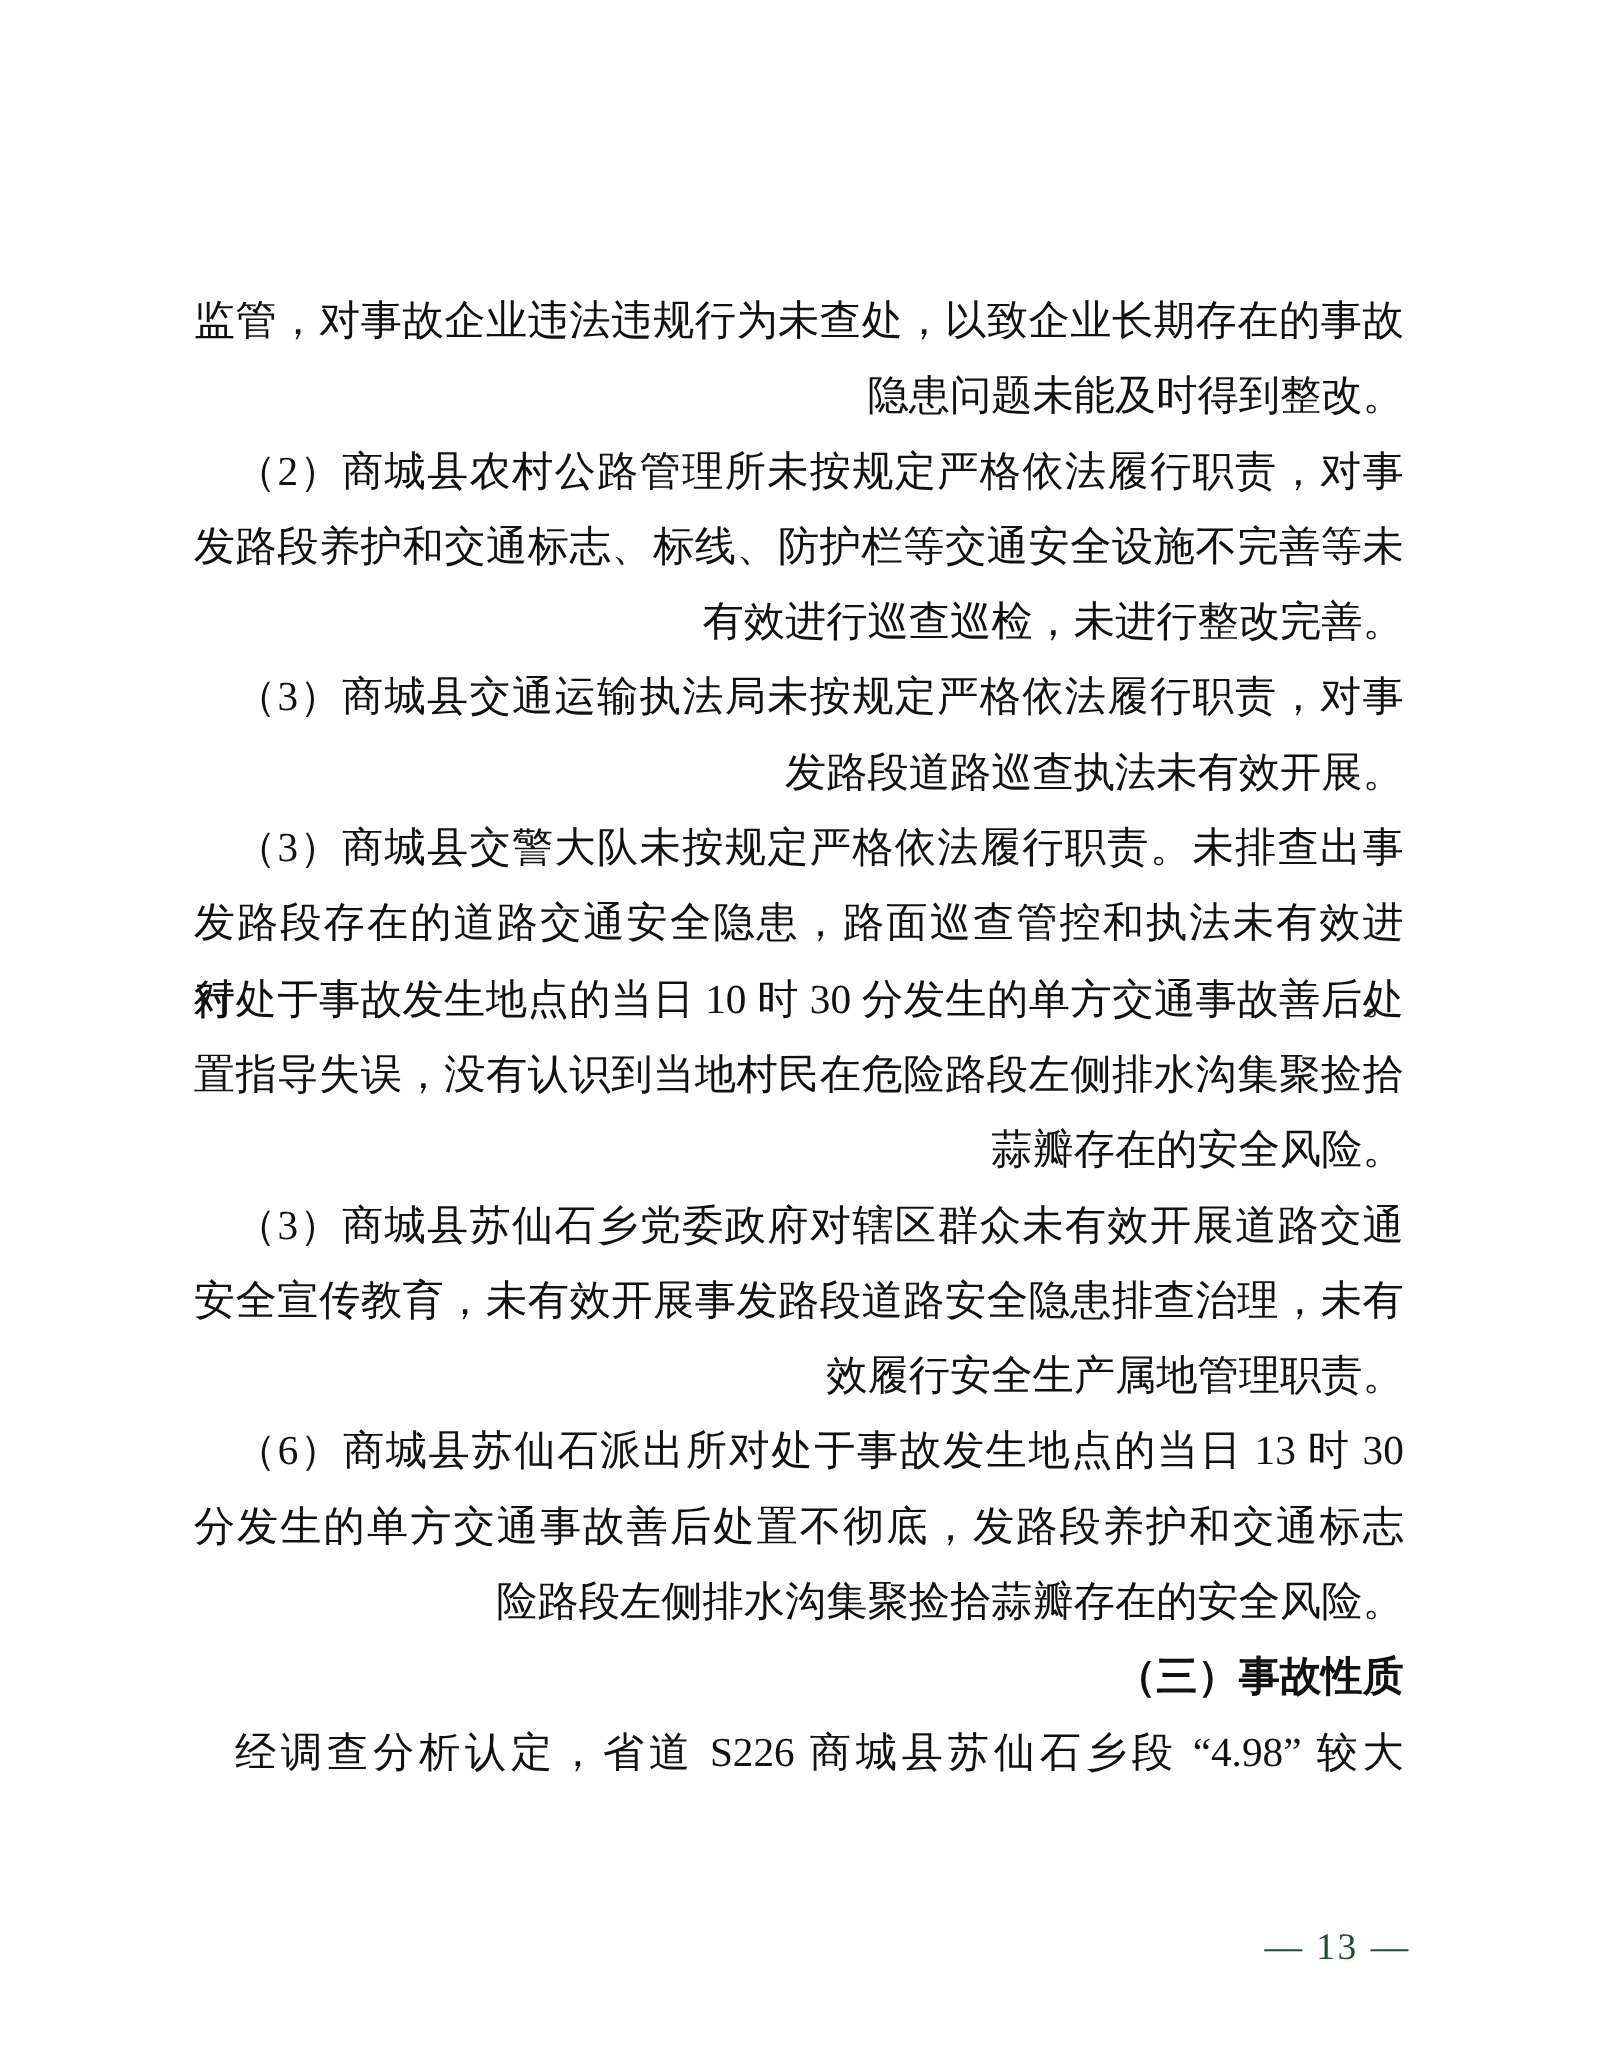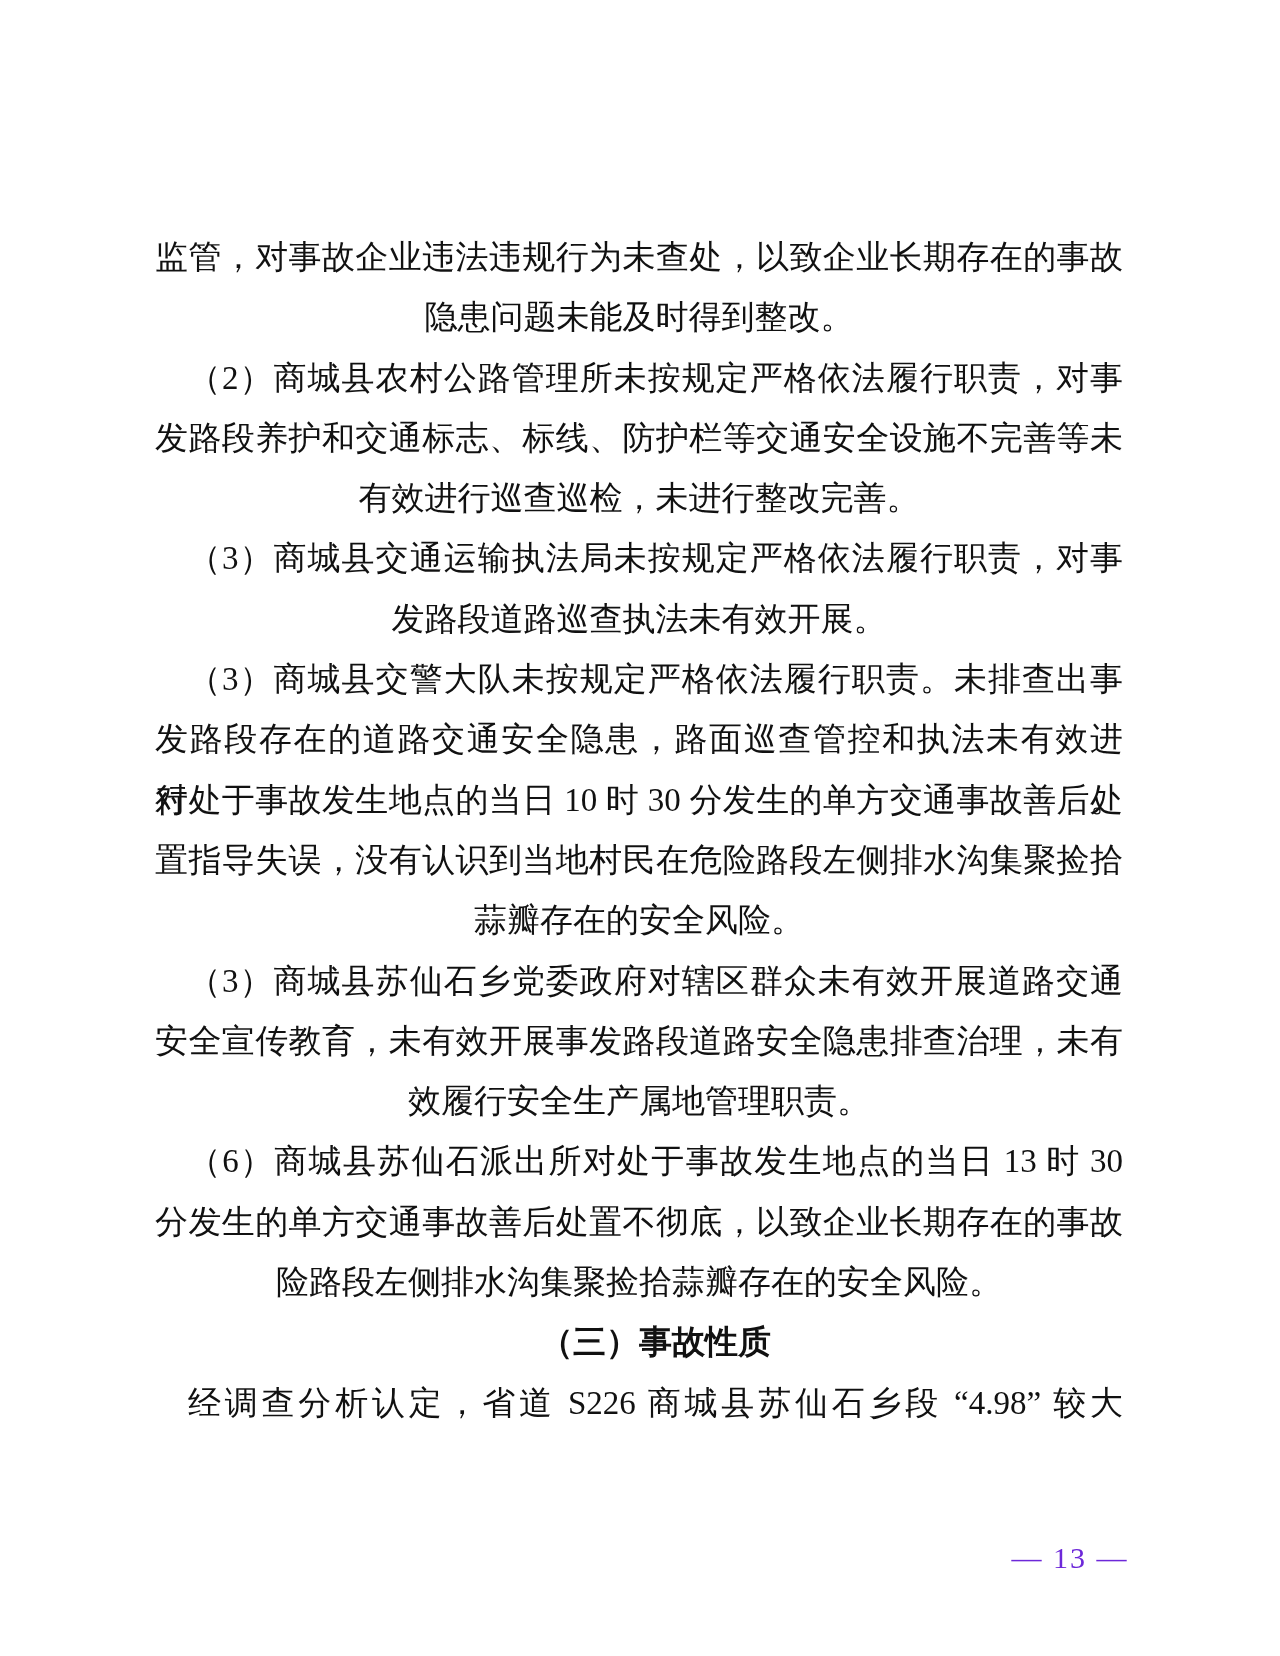--- a/index.html
+++ b/index.html
@@ -21,21 +21,21 @@
     position: absolute;
     left: 155px;
     top: 227px;
     width: 968px;
     font-size: 33px;
   }
   .line {
     height: 60.3px;
     line-height: 60.3px;
     white-space: nowrap;
-    text-align: center;
+    text-align: right;
   }
   .line.fill {
     white-space: normal;
     text-align: justify;
     text-align-last: justify;
     text-justify: inter-character;
   }
   .line.indent {
     text-indent: 33px;
   }
@@ -45,21 +45,21 @@
   .page-number {
     position: absolute;
     top: 1537px;
     left: 985px;
     width: 170px;
     height: 42px;
     line-height: 42px;
     font-size: 30px;
     text-align: center;
     letter-spacing: 2px;
-    color: #6d28d9;
+    color: #14532d;
   }
 </style>
 </head>
 <body>
 
 <div class="page">
   <div class="body-text">
       <div class="line fill">监管，对事故企业违法违规行为未查处，以致企业长期存在的事故</div>
       <div class="line">隐患问题未能及时得到整改。</div>
       <div class="line indent fill">（2）商城县农村公路管理所未按规定严格依法履行职责，对事</div>
@@ -69,19 +69,19 @@
       <div class="line">发路段道路巡查执法未有效开展。</div>
       <div class="line indent fill">（3）商城县交警大队未按规定严格依法履行职责。未排查出事</div>
       <div class="line fill">发路段存在的道路交通安全隐患，路面巡查管控和执法未有效进行。</div>
       <div class="line fill">对处于事故发生地点的当日 10 时 30 分发生的单方交通事故善后处</div>
       <div class="line fill">置指导失误，没有认识到当地村民在危险路段左侧排水沟集聚捡拾</div>
       <div class="line">蒜瓣存在的安全风险。</div>
       <div class="line indent fill">（3）商城县苏仙石乡党委政府对辖区群众未有效开展道路交通</div>
       <div class="line fill">安全宣传教育，未有效开展事发路段道路安全隐患排查治理，未有</div>
       <div class="line">效履行安全生产属地管理职责。</div>
       <div class="line indent fill">（6）商城县苏仙石派出所对处于事故发生地点的当日 13 时 30</div>
-      <div class="line fill">分发生的单方交通事故善后处置不彻底，以致企业长期存在的事故</div>
+      <div class="line fill">分发生的单方交通事故善后处置不彻底，发路段养护和交通标志</div>
       <div class="line">险路段左侧排水沟集聚捡拾蒜瓣存在的安全风险。</div>
       <div class="line indent bold">（三）事故性质</div>
       <div class="line indent fill">经调查分析认定，省道 S226 商城县苏仙石乡段 “4.98” 较大</div>
     </div>
   <div class="page-number">— 13 —</div>
 </div>
 
 </body></html>

